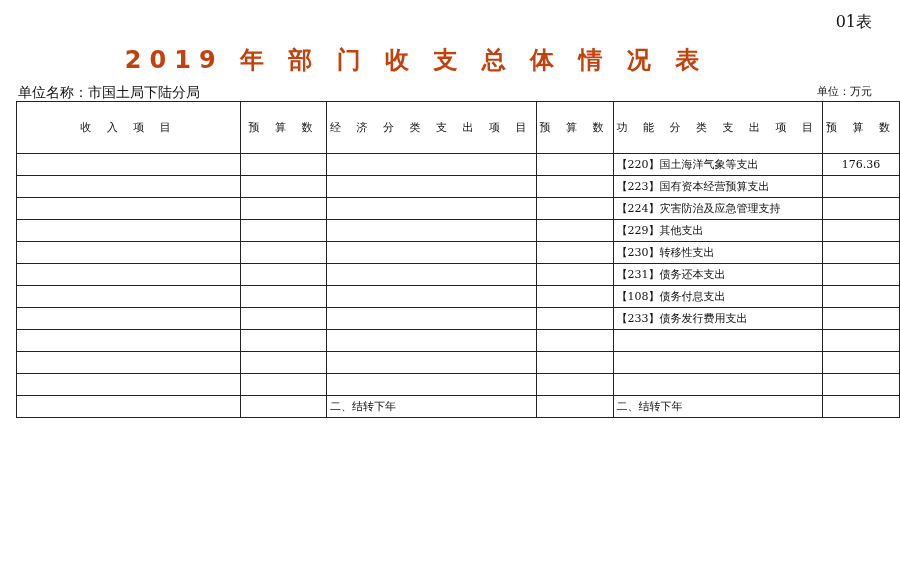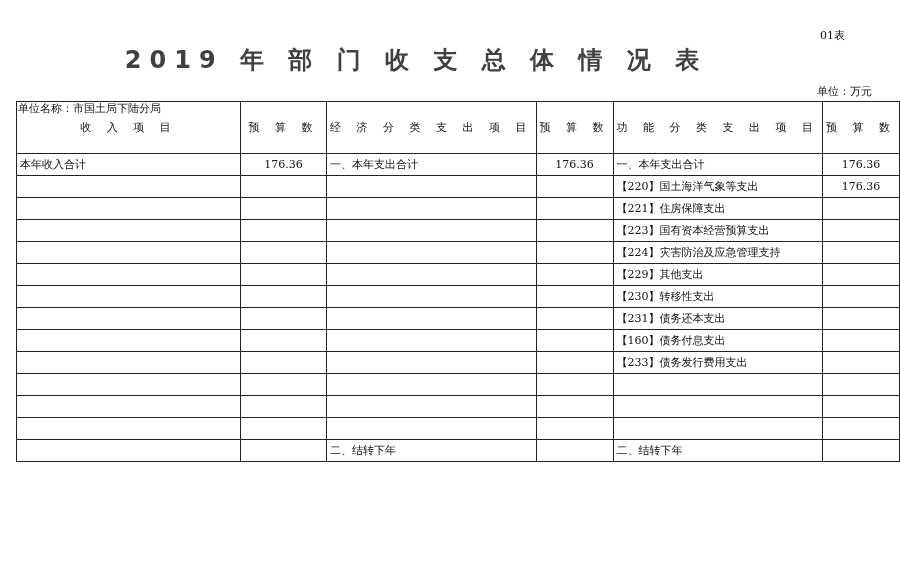--- a/index.html
+++ b/index.html
@@ -1,22 +1,22 @@
 <!DOCTYPE html>
 <html><head>
 <meta charset="utf-8">
 <style>
   html, body { margin:0; padding:0; background:#ffffff; }
   body { width:900px; height:569px; position:relative; overflow:hidden;
          font-family:"DejaVu Serif","Liberation Serif",serif; color:#111; }
-  .form-no { position:absolute; left:820px; top:28px; width:52px; text-align:left; font-size:11px; }
+  .form-no { position:absolute; left:820px; top:12px; width:52px; text-align:right; font-size:16px; }
   .title { position:absolute; left:0; top:44px; width:832px; text-align:center;
            font-family:"DejaVu Sans","Liberation Sans",sans-serif; font-weight:bold;
-           font-size:24px; letter-spacing:8px; color:#404040; }
-  .unit-name { position:absolute; left:18px; top:84px; font-size:11px;margin-top:17px; }
+           font-size:24px; letter-spacing:8px; color:#c2410c; }
+  .unit-name { position:absolute; left:18px; top:84px; font-size:14px; }
   .unit { position:absolute; right:28px; top:84px; font-size:11px;text-align:right; }
   table { position:absolute; left:16px; top:101px; border-collapse:collapse; table-layout:fixed;padding-left:36px; }
   td, th { border:1.5px solid #222; padding:0 3px; font-size:11px; font-weight:normal;
            white-space:nowrap; overflow:hidden; }
   th { height:51px; text-align:center; letter-spacing:6px; }
   td { height:21px; }
   .num { text-align:center; }
   .c1{width:280px}.c2{width:90px}.c3{width:154px}.c4{width:66px}.c5{width:166px}.c6{width:66px}
 </style>
 </head>
@@ -41,42 +41,26 @@
       <th>收 入 项 目</th>
       <th>预 算 数</th>
       <th>经 济 分 类 支 出 项 目</th>
       <th>预 算 数</th>
       <th>功 能 分 类 支 出 项 目</th>
       <th>预 算 数</th>
     </tr>
   </thead>
   <tbody id="tbody">
       <tr>
-        <td>本年收入合计</td>
-        <td class="num">176.36</td>
-        <td>一、本年支出合计</td>
-        <td class="num">176.36</td>
-        <td>一、本年支出合计</td>
-        <td class="num">176.36</td>
-      </tr>
-      <tr>
         <td></td>
         <td class="num"></td>
         <td></td>
         <td class="num"></td>
         <td>【220】国土海洋气象等支出</td>
         <td class="num">176.36</td>
-      </tr>
-      <tr>
-        <td></td>
-        <td class="num"></td>
-        <td></td>
-        <td class="num"></td>
-        <td>【221】住房保障支出</td>
-        <td class="num"></td>
       </tr>
       <tr>
         <td></td>
         <td class="num"></td>
         <td></td>
         <td class="num"></td>
         <td>【223】国有资本经营预算支出</td>
         <td class="num"></td>
       </tr>
       <tr>
@@ -109,21 +93,21 @@
         <td></td>
         <td class="num"></td>
         <td>【231】债务还本支出</td>
         <td class="num"></td>
       </tr>
       <tr>
         <td></td>
         <td class="num"></td>
         <td></td>
         <td class="num"></td>
-        <td>【160】债务付息支出</td>
+        <td>【108】债务付息支出</td>
         <td class="num"></td>
       </tr>
       <tr>
         <td></td>
         <td class="num"></td>
         <td></td>
         <td class="num"></td>
         <td>【233】债务发行费用支出</td>
         <td class="num"></td>
       </tr>

